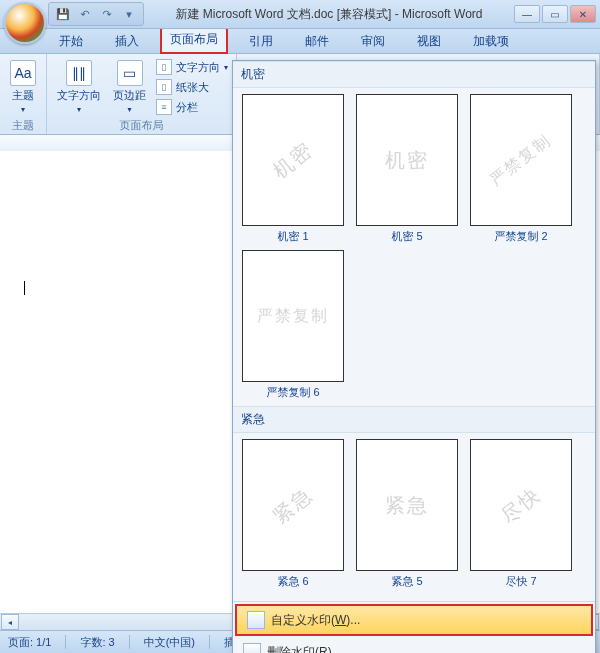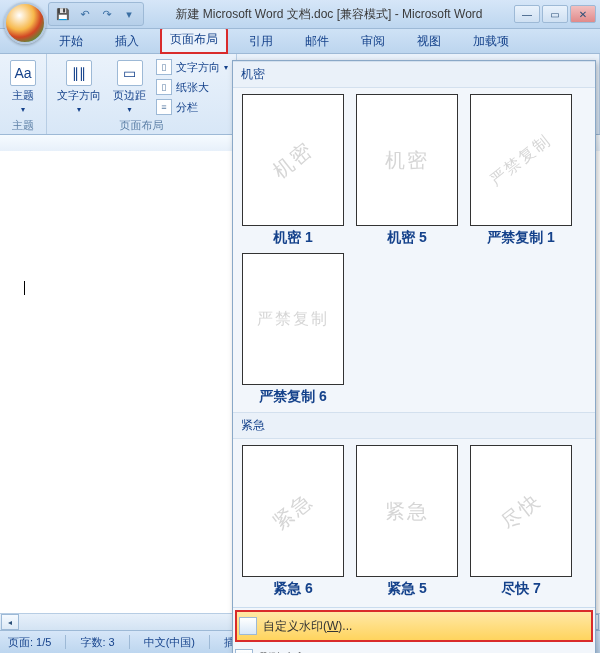--- a/index.html
+++ b/index.html
@@ -42,23 +42,23 @@
   .brand .d{color:#2c8a2c;}
   .brand .cn{color:#7a2cc7;}
   .brand-url{position:absolute;left:252px;top:198px;color:#1a4fc4;font-size:13px;}
   
   .popup{position:absolute;right:4px;top:60px;width:362px;background:#f2f6fb;border:1px solid #8aa8c7;box-shadow:2px 2px 6px rgba(0,0,0,.25);display:flex;flex-direction:column;}
   .popup-section-hdr{padding:4px 8px;color:#15428b;font-weight:normal;font-size:12px;background:#eaf1f9;border-bottom:1px solid #d3e0ee;border-top:1px solid #d3e0ee;}
   .gallery{display:flex;flex-wrap:wrap;padding:6px;gap:6px;}
   .thumb{width:108px;display:flex;flex-direction:column;align-items:center;gap:3px;}
   .thumb-page{width:100px;height:130px;background:#fff;border:1px solid #333;display:flex;align-items:center;justify-content:center;position:relative;}
   .wm-text{transform:rotate(-38deg);color:#d6d6d6;font-size:20px;font-family:"SimSun","KaiTi",serif;letter-spacing:2px;white-space:nowrap;}
-  .thumb-label{font-size:14px;color:#15428b;font-weight:bold;}
+  .thumb-label{font-size:11px;color:#15428b;}
   .popup-footer{border-top:1px solid #cadcee;}
-  .popup-item{display:flex;align-items:center;gap:6px;padding:5px 2px;font-size:12px;color:#333;}
+  .popup-item{display:flex;align-items:center;gap:6px;padding:5px 10px;font-size:12px;color:#333;}
   .popup-item.highlight{background:linear-gradient(#ffe8a6,#ffd45e);border:2px solid #d92b2b;margin:2px;}
   .popup-item .pi-icon{width:16px;height:16px;background:linear-gradient(#fff,#d8e7f7);border:1px solid #9db9d6;display:inline-block;}
   .accel{text-decoration:underline;}
   
   .hscroll{height:16px;background:linear-gradient(#e7f0fa,#d3e3f3);border-top:1px solid #b7cde4;display:flex;align-items:center;}
   .hscroll .arrow{width:16px;height:14px;border:1px solid #9db9d6;background:linear-gradient(#f5faff,#dce9f6);margin:0 1px;display:flex;align-items:center;justify-content:center;font-size:8px;color:#2b4f77;}
   
   .status{height:22px;background:linear-gradient(#d6e6f8,#bdd6ef);display:flex;align-items:center;border-top:1px solid #9db9d6;padding:0 8px;gap:14px;color:#15428b;font-size:11px;}
   .status .sep{border-left:1px solid #9db9d6;height:14px;}
 </style>
@@ -163,21 +163,21 @@
       <div class="brand-url">www.wordlm.com</div>
     </div>
     <div class="hscroll">
       <div class="arrow">◂</div>
       <div style="flex:1"></div>
       <div class="arrow">▸</div>
     </div>
   </div>
 
   <div class="status">
-    <span>页面: 1/5</span>
+    <span>页面: 1/1</span>
     <span class="sep"></span>
     <span>字数: 3</span>
     <span class="sep"></span>
     <span>中文(中国)</span>
     <span class="sep"></span>
     <span>插入</span>
   </div>
 
   <div class="popup">
     <div class="popup-section-hdr">机密</div>
@@ -191,21 +191,21 @@
       <div class="thumb">
         <div class="thumb-page">
             <div class="wm-text" style="transform:none;">机密</div>
           </div>
         <div class="thumb-label">机密 5</div>
       </div>
       <div class="thumb">
         <div class="thumb-page">
             <div class="wm-text" style="font-size:16px;">严禁复制</div>
           </div>
-        <div class="thumb-label">严禁复制 1</div>
+        <div class="thumb-label">严禁复制 2</div>
       </div>
       <div class="thumb">
         <div class="thumb-page">
             <div class="wm-text" style="transform:none;font-size:16px;">严禁复制</div>
           </div>
         <div class="thumb-label">严禁复制 6</div>
       </div>
     </div>
     <div class="popup-section-hdr">紧急</div>
     <div class="gallery" style="height:156px;overflow:hidden;">

